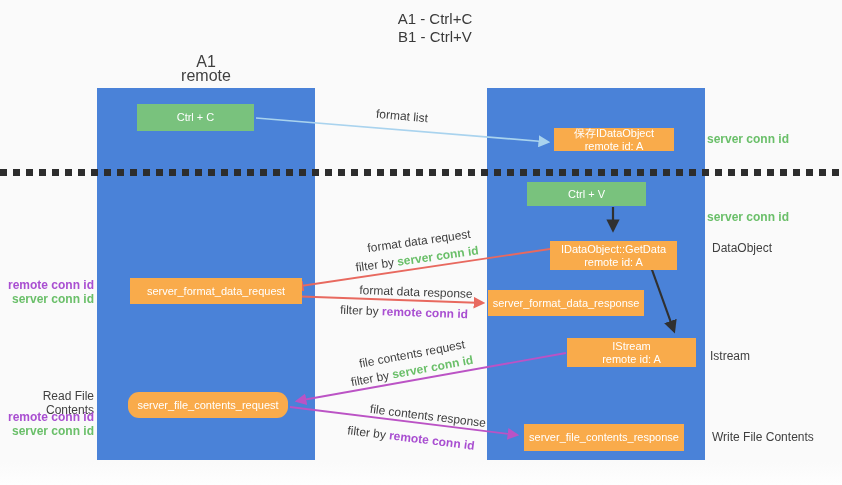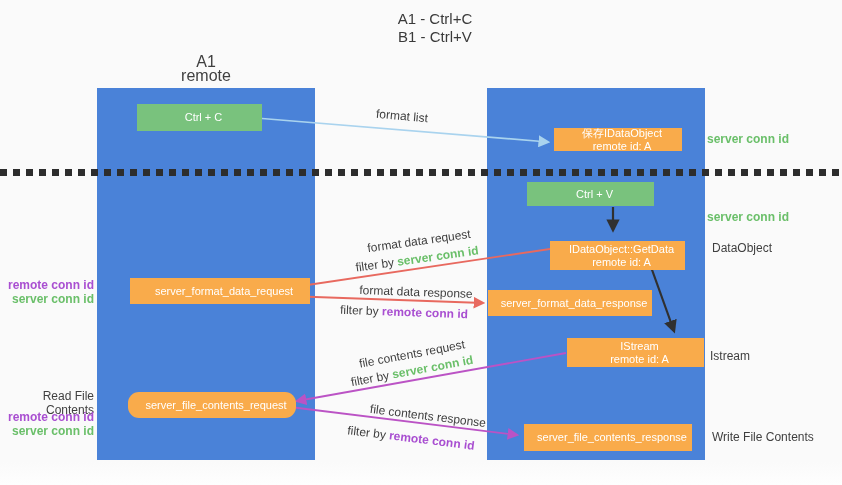--- a/index.html
+++ b/index.html
@@ -12,21 +12,21 @@
     font-size:15px;line-height:18px;color:#3a3a3a;z-index:2;padding-left:24px;}
   .lane{position:absolute;top:88px;width:218px;height:372px;background:#4a82d8;z-index:1;}
   .lane.l{left:97px;} .lane.r{left:487px;}
   .lane-header{position:absolute;top:55px;width:218px;text-align:center;
     font-size:16px;line-height:14px;z-index:2;}
   .lane-header.l{left:97px;} .lane-header.r{left:487px;}
   .dots{position:absolute;left:0;top:169px;width:842px;height:7px;z-index:4;
     background:repeating-linear-gradient(90deg,#2d2d2d 0 7px,transparent 7px 13px);}
   svg.arrows{position:absolute;left:0;top:0;z-index:2;}
   .box{position:absolute;z-index:3;display:flex;flex-direction:column;align-items:center;
-    justify-content:center;color:#fff;font-size:11px;line-height:13px;text-align:center;padding-left:8px;}
+    justify-content:center;color:#fff;font-size:11px;line-height:13px;text-align:center;}
   .box.green{background:#79c27d;}
   .box.orange{background:#f9ab4b;}
   .elabel{position:absolute;z-index:5;font-size:12px;white-space:nowrap;
     transform:translate(-50%,-50%) rotate(var(--r,0deg));}
   .anno{position:absolute;z-index:5;font-size:12px;line-height:14px;white-space:nowrap;}
   .anno.ra{text-align:right;white-space:normal;}
   .g{color:#6abf69;font-weight:700;}
   .p{color:#a94fd1;font-weight:700;}
 </style>
 </head>

